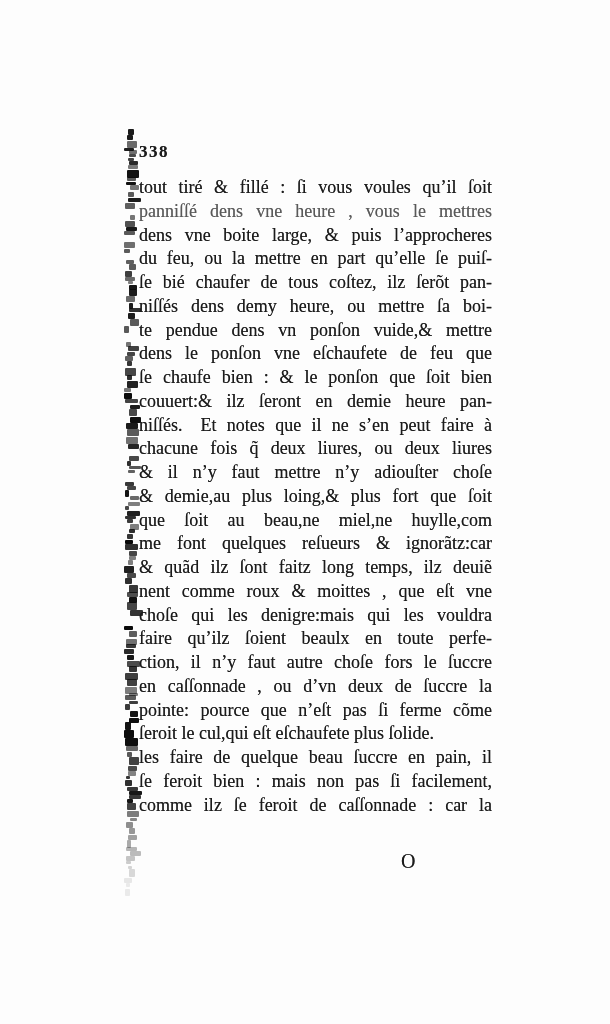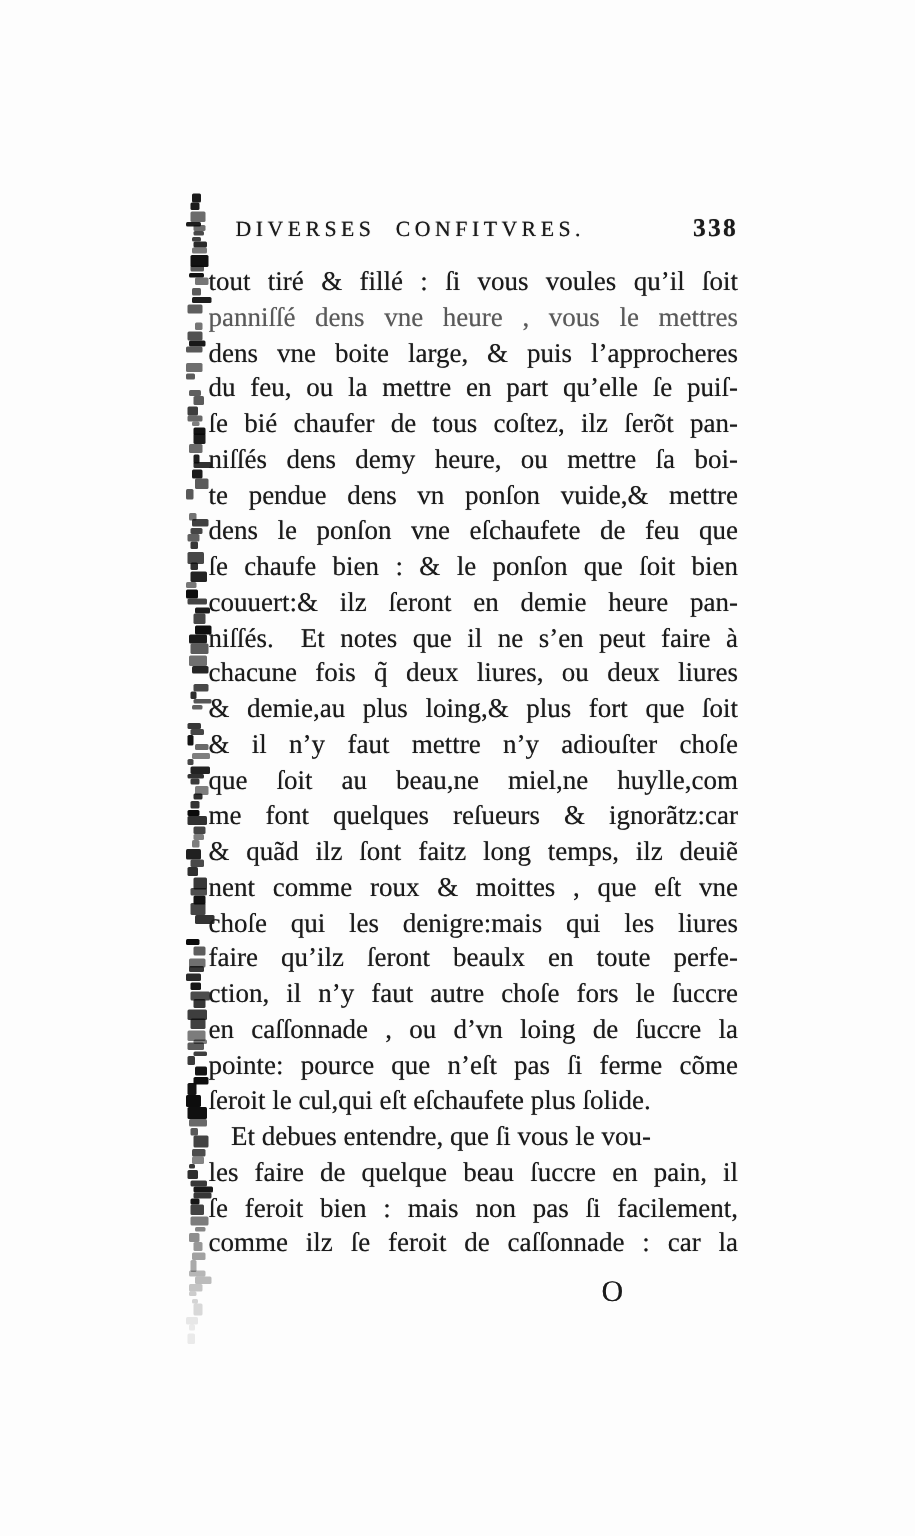--- a/index.html
+++ b/index.html
@@ -173,47 +173,45 @@
       <i style="position: absolute; left: 7px; top: 721.9px; width: 10.5px; height: 5.3px; background: rgb(10, 10, 10); opacity: 0.27; border-radius: 1px;"></i>
       <i style="position: absolute; left: 2.7px; top: 727.3px; width: 9.3px; height: 4.7px; background: rgb(10, 10, 10); opacity: 0.23; border-radius: 1px;"></i>
       <i style="position: absolute; left: 3.3px; top: 731.7px; width: 5.1px; height: 3.6px; background: rgb(10, 10, 10); opacity: 0.2; border-radius: 1px;"></i>
       <i style="position: absolute; left: 4.5px; top: 736.6px; width: 4.6px; height: 3.2px; background: rgb(10, 10, 10); opacity: 0.17; border-radius: 1px;"></i>
       <i style="position: absolute; left: 6.1px; top: 740.4px; width: 6px; height: 7.4px; background: rgb(10, 10, 10); opacity: 0.15; border-radius: 1px;"></i>
       <i style="position: absolute; left: 1.1px; top: 749.2px; width: 7.6px; height: 5.3px; background: rgb(10, 10, 10); opacity: 0.09; border-radius: 1px;"></i>
       <i style="position: absolute; left: 3.4px; top: 753.6px; width: 4.1px; height: 4.9px; background: rgb(10, 10, 10); opacity: 0.08; border-radius: 1px;"></i>
       <i style="position: absolute; left: 1.7px; top: 759.9px; width: 5.7px; height: 6.8px; background: rgb(10, 10, 10); opacity: 0.08; border-radius: 1px;"></i>
     </div>
   <div class="header">
-    <span class="htitle">DIVERSES CONFITVRES.</span>
     <span class="pnum">338</span>
   </div>
   <div class="textblock">
       <div class="line">tout tiré &amp; fillé : ſi vous voules qu’il ſoit</div>
       <div class="line faded">panniſſé dens vne heure , vous le mettres</div>
       <div class="line">dens vne boite large, &amp; puis l’approcheres</div>
       <div class="line">du feu, ou la mettre en part qu’elle ſe puiſ-</div>
       <div class="line">ſe bié chaufer de tous coſtez, ilz ſerõt pan-</div>
       <div class="line">niſſés dens demy heure, ou mettre ſa boi-</div>
       <div class="line">te pendue dens vn ponſon vuide,&amp; mettre</div>
       <div class="line">dens le ponſon vne eſchaufete de feu que</div>
       <div class="line">ſe chaufe bien : &amp; le ponſon que ſoit bien</div>
       <div class="line">couuert:&amp; ilz ſeront en demie heure pan-</div>
       <div class="line">niſſés. Et notes que il ne s’en peut faire à</div>
       <div class="line">chacune fois q̃ deux liures, ou deux liures</div>
+      <div class="line">&amp; il n’y faut mettre n’y adiouſter choſe</div>
       <div class="line">&amp; demie,au plus loing,&amp; plus fort que ſoit</div>
-      <div class="line">&amp; il n’y faut mettre n’y adiouſter choſe</div>
       <div class="line">que ſoit au beau,ne miel,ne huylle,com</div>
       <div class="line">me font quelques reſueurs &amp; ignorãtz:car</div>
       <div class="line">&amp; quãd ilz ſont faitz long temps, ilz deuiẽ</div>
       <div class="line">nent comme roux &amp; moittes , que eſt vne</div>
-      <div class="line">choſe qui les denigre:mais qui les liures</div>
-      <div class="line">faire qu’ilz ſeront beaulx en toute perfe-</div>
+      <div class="line">choſe qui les denigre:mais qui les vouldra</div>
+      <div class="line">faire qu’ilz ſoient beaulx en toute perfe-</div>
       <div class="line">ction, il n’y faut autre choſe fors le ſuccre</div>
-      <div class="line">en caſſonnade , ou d’vn loing de ſuccre la</div>
+      <div class="line">en caſſonnade , ou d’vn deux de ſuccre la</div>
       <div class="line">pointe: pource que n’eſt pas ſi ferme cõme</div>
       <div class="line end">ſeroit le cul,qui eſt eſchaufete plus ſolide.</div>
-      <div class="line indent end">Et debues entendre, que ſi vous le vou-</div>
       <div class="line">les faire de quelque beau ſuccre en pain, il</div>
       <div class="line">ſe feroit bien : mais non pas ſi facilement,</div>
       <div class="line">comme ilz ſe feroit de caſſonnade : car la</div>
     </div>
   <div class="sig">O</div>
 </div>
 
 </body></html>

